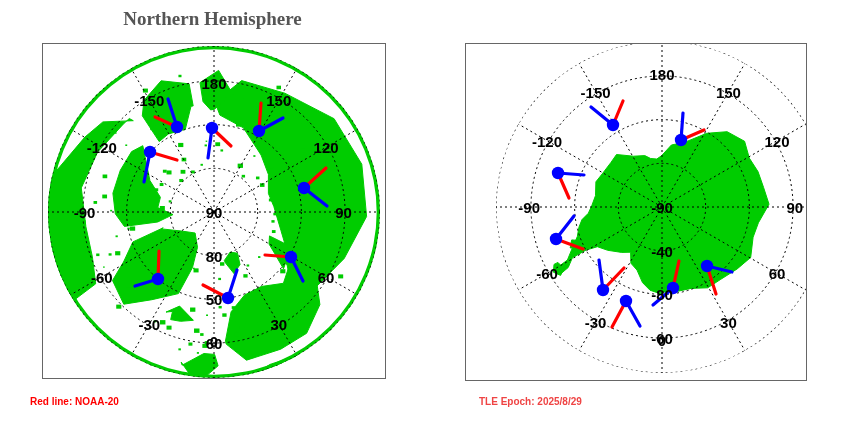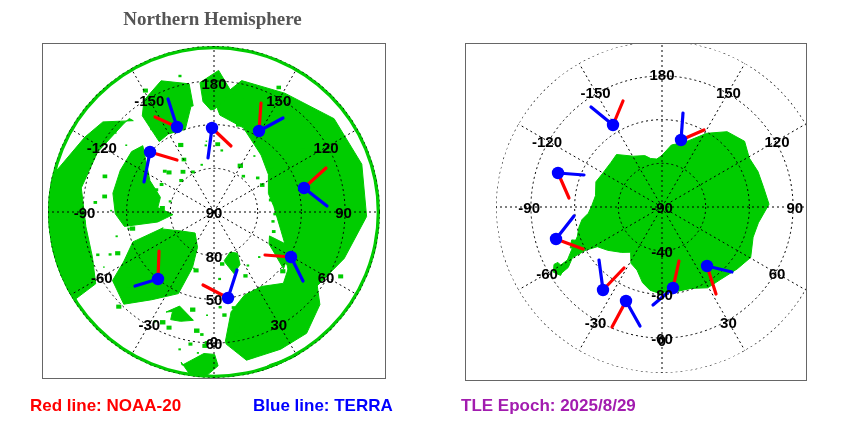--- a/index.html
+++ b/index.html
@@ -19,26 +19,26 @@
   .plot-frame{
     position:absolute;border:1px solid #666666;background:#ffffff;box-sizing:border-box;
   }
   .plot-north{left:42px;top:43px;width:344px;height:336px;}
   .plot-south{left:40px;top:43px;width:342px;height:338px;}
 
   .mapwrap{position:absolute;left:0;top:0;width:100%;height:100%;overflow:hidden;}
   .mapsvg{position:absolute;left:0;top:0;}
 
   .legend{
-    position:absolute;font-size:17px;font-weight:bold;
+    position:absolute;font-size:10px;font-weight:bold;
     font-family:"Liberation Sans",sans-serif;white-space:nowrap;
   }
   .legend-red{left:30px;top:396px;color:#ff0000;}
   .legend-blue{left:253px;top:396px;color:#0000ff;}
-  .legend-epoch{left:461px;top:396px;color:#a21caf;}
+  .legend-epoch{left:479px;top:396px;color:#ef4444;}
 
   .glabel{
     position:absolute;font-size:15px;font-weight:bold;color:#000000;
     font-family:"Liberation Sans",sans-serif;white-space:nowrap;
     transform:translate(-50%,-50%);pointer-events:none;
   }
 </style>
 </head>
 <body>
 
@@ -367,16 +367,15 @@
         <div class="glabel" style="left: 80.9918px; top: 96.6px;">-120</div>
         <div class="glabel" style="left: 63.2px; top: 163px;">-90</div>
         <div class="glabel" style="left: 196px; top: 206.684px;">-40</div>
         <div class="glabel" style="left: 196px; top: 250.368px;">-80</div>
         <div class="glabel" style="left: 196px; top: 294.053px;">-60</div>
         <div class="glabel" style="left: 196px; top: 163px;">-90</div>
       </div>
   </div>
 
   <div class="legend legend-red">Red line: NOAA-20</div>
-  <div class="legend legend-blue">Blue line: TERRA</div>
   <div class="legend legend-epoch">TLE Epoch: 2025/8/29</div>
 
 </div>
 
 </body></html>

